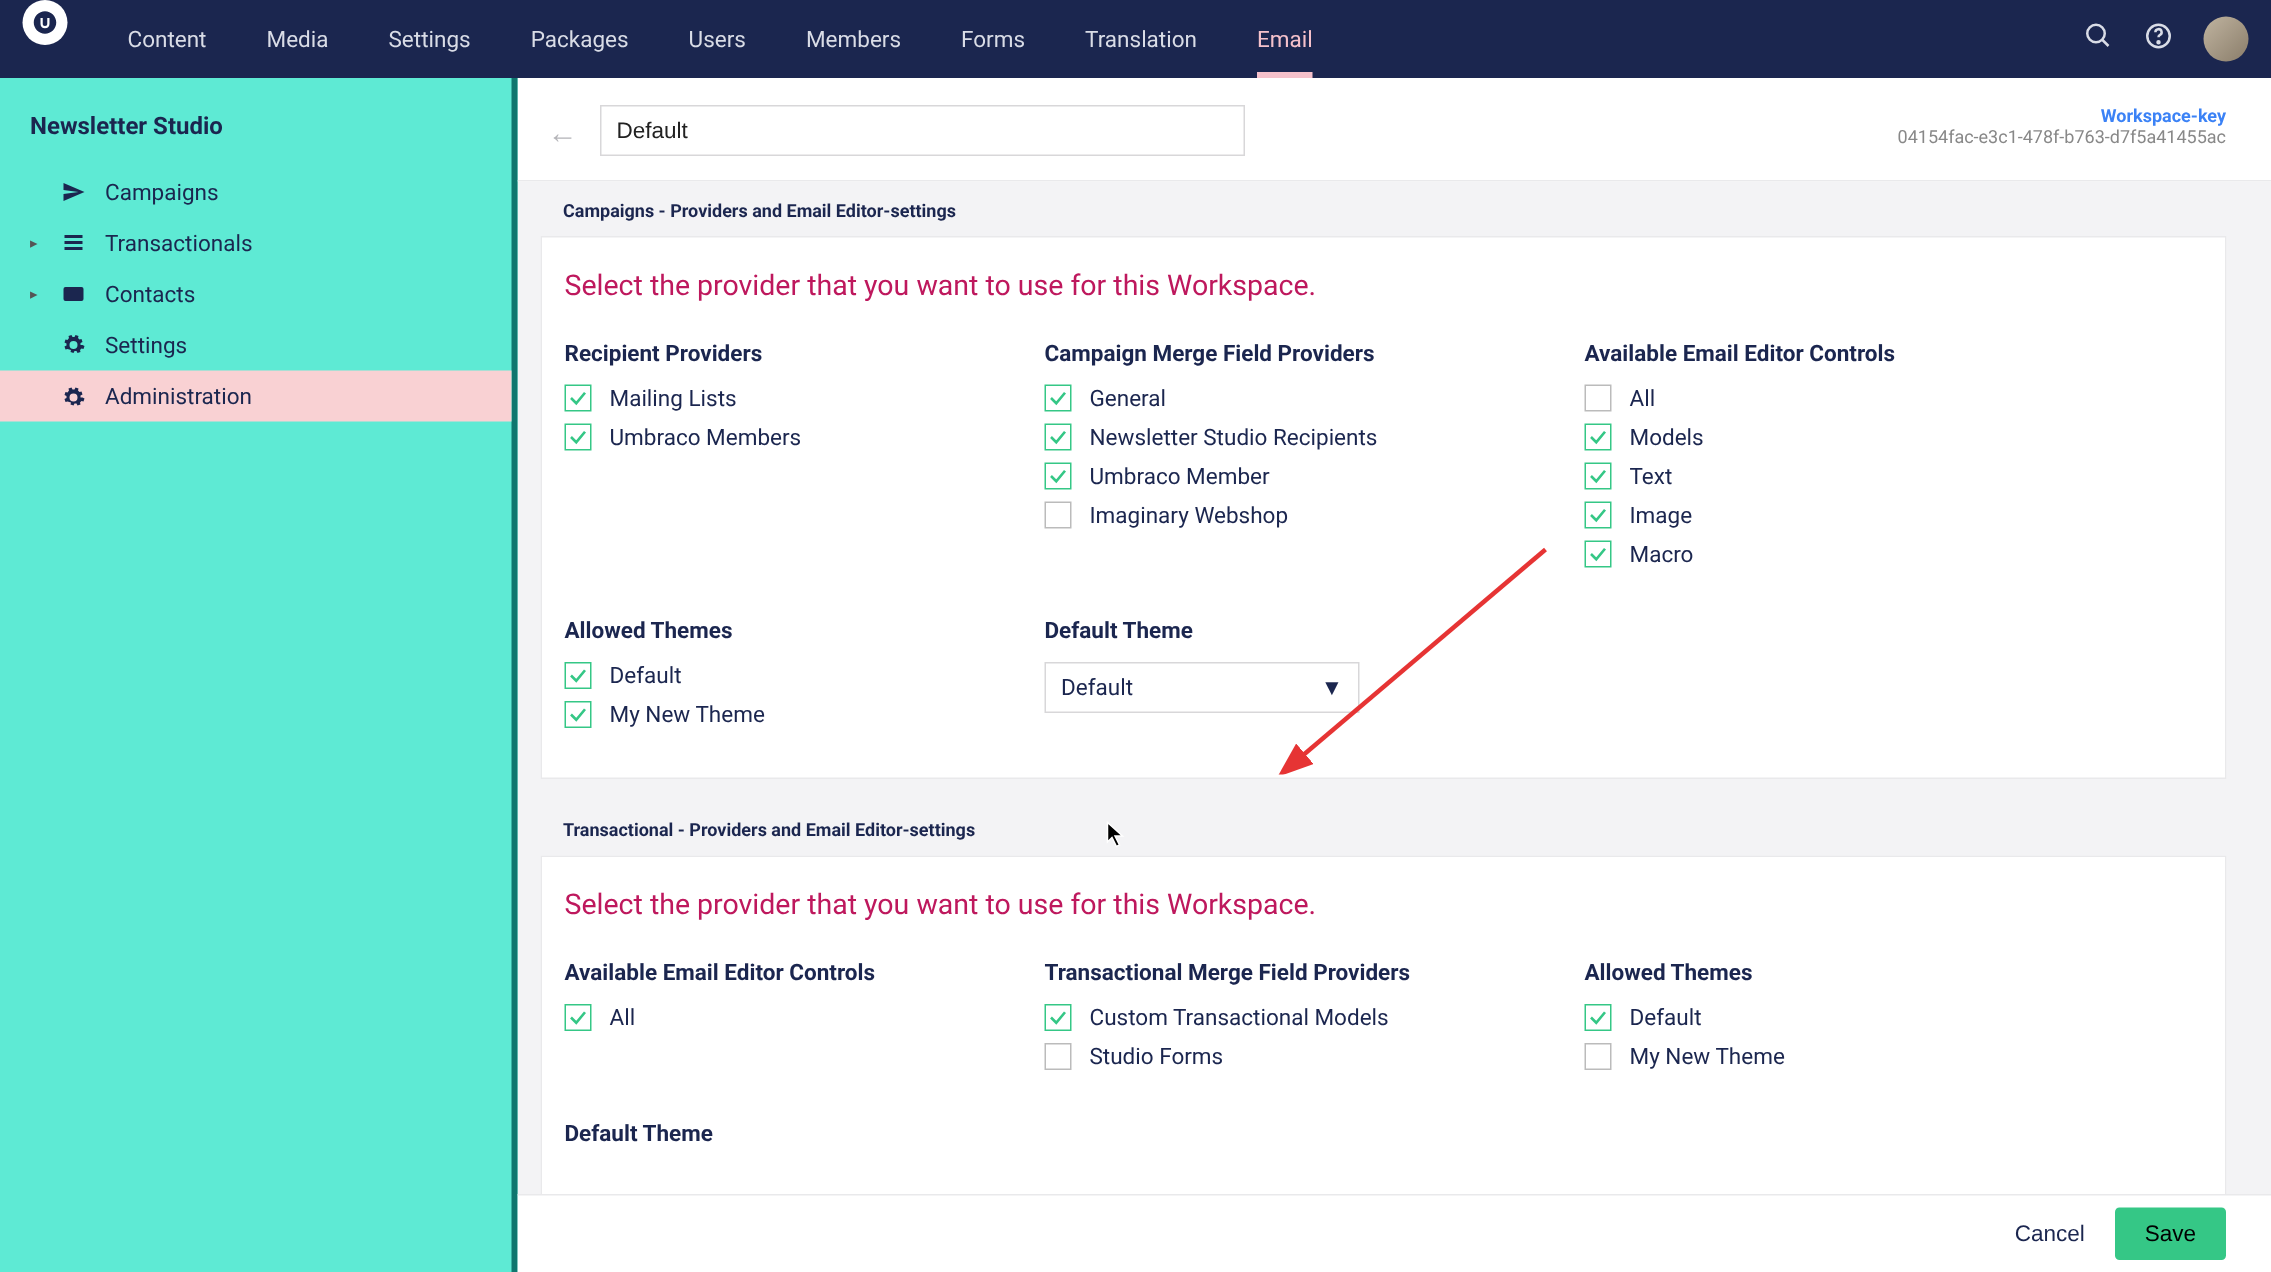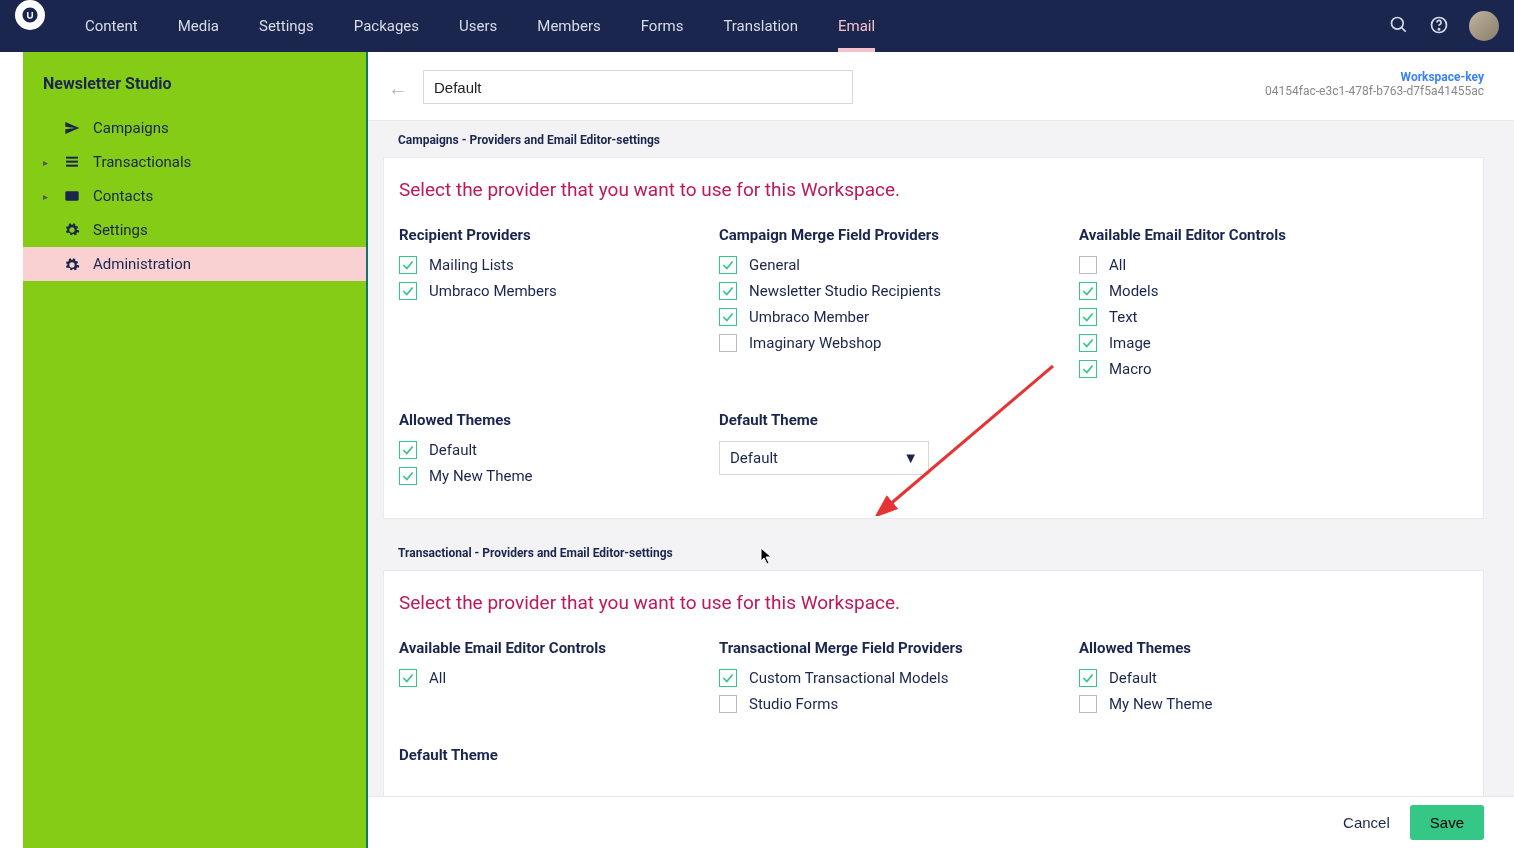--- a/index.html
+++ b/index.html
@@ -8,21 +8,21 @@
   .logo { width:30px; height:30px; border-radius:50%; background:#fff; display:flex; align-items:center; justify-content:center; margin-right:20px; }
   .logo svg { width:18px; height:18px; }
   .topnav { display:flex; gap:0; }
   .topnav a { color:#d9dce6; text-decoration:none; padding:0 20px; height:52px; display:flex; align-items:center; position:relative; font-size:15px; }
   .topnav a.active { color:#f5c1cb; }
   .topnav a.active::after { content:""; position:absolute; bottom:0; left:20px; right:20px; height:4px; background:#f5c1cb; }
   .top-right { margin-left:auto; display:flex; align-items:center; gap:20px; }
   .top-right .icon { color:#d9dce6; cursor:pointer; }
   .avatar { width:30px; height:30px; border-radius:50%; background:linear-gradient(135deg,#c0b4a0,#8a7d6a); }
   .layout { display:flex; height:calc(100vh - 52px); }
-  .sidebar { width:345px; border-right:2px solid #0f766e; background:#84cc16;margin-left:23px; }
+  .sidebar { width:345px; border-right:4px solid #0f766e; background:#5eead4; }
   .sidebar h3 { font-size:16px; font-weight:700; padding:22px 20px 18px; color:#1b264f;}
   .tree { list-style:none; }
   .tree li { display:flex; align-items:center; padding:8px 20px; font-size:15px; cursor:pointer; gap:12px; color:#1b264f; }
   .tree li.active { background:#f9d1d3;align-items:flex-end; }
   .tree .caret { width:8px; display:inline-block; font-size:10px; color:#555; }
   .tree .ticon { width:18px; display:flex; justify-content:center; color:#1b264f; }
   .main { flex:1; display:flex; flex-direction:column; overflow:hidden; }
   .editor-header { display:flex; align-items:flex-start; padding:18px 30px 0 20px; border-bottom:1px solid #e9e9eb; gap:15px; }
   .back-arrow { color:#b5b5b9; font-size:20px; padding-top:6px; cursor:pointer; }
   .title-input { width:430px; height:34px; border:1px solid #d8d7d9; padding:0 10px; font-size:15px; color:#222; }

